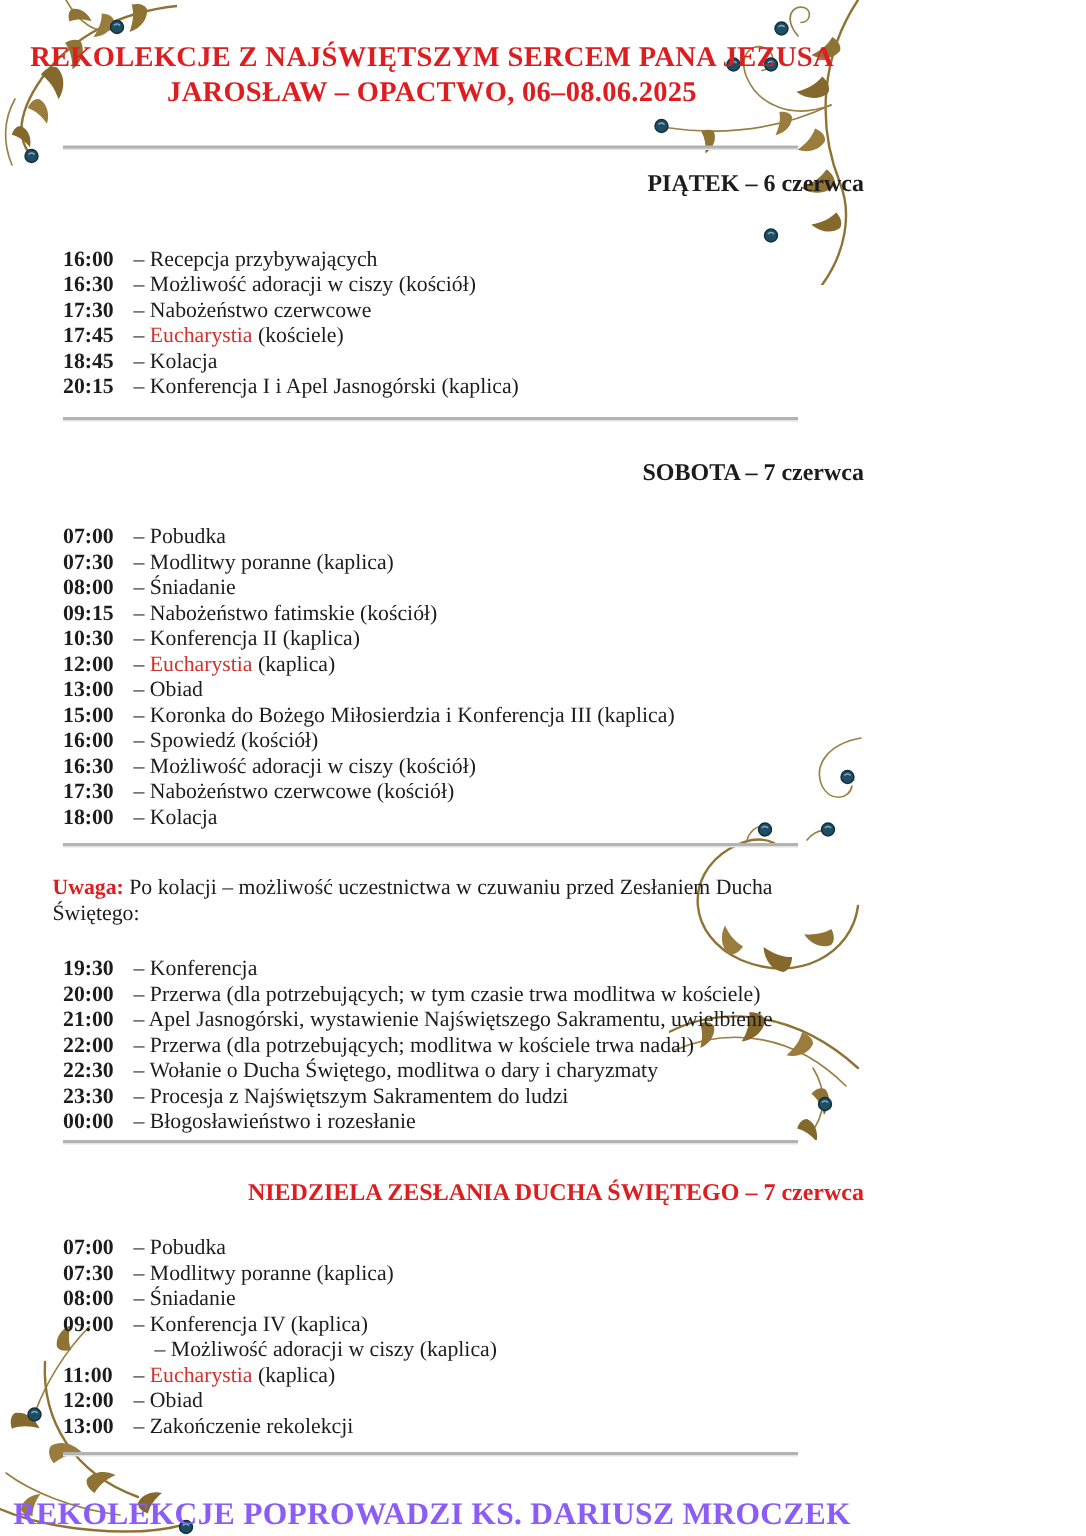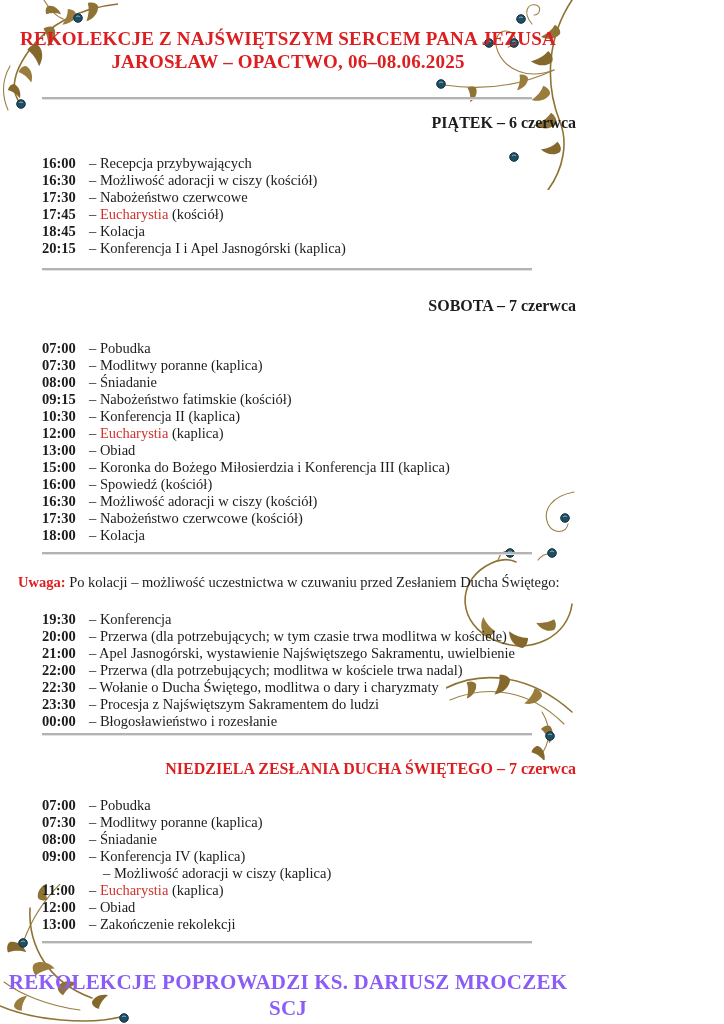--- a/index.html
+++ b/index.html
@@ -37,41 +37,41 @@
   .sec-heading {
     margin-top:14px;
     text-align:right;
     font-weight:bold;
     font-size:16px;
     line-height:20px;
     color:#1c1c1c;
   }
   .sec-heading.red { color:#dd1e20; margin-top:24px; }
   .sec-heading.sobota { margin-top:26px; }
-  .sched { margin-top:22px; }
+  .sched { margin-top:32px; }
   .sched.s2 { margin-top:24px; }
   .sched.s3 { margin-top:20px; }
   .sched.s4 { margin-top:18px; }
   .row {
     padding-left:42px;
     font-size:14.5px;
     line-height:17px;
     white-space:nowrap;
   }
   .row .t {
     display:inline-block;
     min-width:41px;
     font-weight:bold;
     margin-right:6px;
   }
   .row.indent .t { min-width:55px; }
   .row .r { color:#d0322e; }
   .note {
     margin-top:20px;
-    padding-left:18px;
+    padding-left:35px;
     font-size:14.5px;
     line-height:17px;
   }
   .note .note-label { color:#dd1e20; font-weight:bold; }
   .doc-footer {
     margin-top:26px;
     text-align:center;
     color:#8b5cf6;
     font-weight:bold;
     font-size:21px;
@@ -179,21 +179,21 @@
     </div>
 
     <div class="divider d1"></div>
 
     <div class="sec-heading">PIĄTEK – 6 czerwca</div>
 
     <div class="sched">
       <div class="row"><span class="t">16:00</span><span class="x">– Recepcja przybywających</span><span class="r"></span><span class="x"></span></div>
       <div class="row"><span class="t">16:30</span><span class="x">– Możliwość adoracji w ciszy (kościół)</span><span class="r"></span><span class="x"></span></div>
       <div class="row"><span class="t">17:30</span><span class="x">– Nabożeństwo czerwcowe</span><span class="r"></span><span class="x"></span></div>
-      <div class="row"><span class="t">17:45</span><span class="x">– </span><span class="r">Eucharystia</span><span class="x"> (kościół)</span></div>
+      <div class="row"><span class="t">17:45</span><span class="x">– </span><span class="r">Eucharystia</span><span class="x"> (kościele)</span></div>
       <div class="row"><span class="t">18:45</span><span class="x">– Kolacja</span><span class="r"></span><span class="x"></span></div>
       <div class="row"><span class="t">20:15</span><span class="x">– Konferencja I i Apel Jasnogórski (kaplica)</span><span class="r"></span><span class="x"></span></div>
     </div>
 
     <div class="divider d2"></div>
 
     <div class="sec-heading sobota">SOBOTA – 7 czerwca</div>
 
     <div class="sched s2">
       <div class="row"><span class="t">07:00</span><span class="x">– Pobudka</span><span class="r"></span><span class="x"></span></div>

